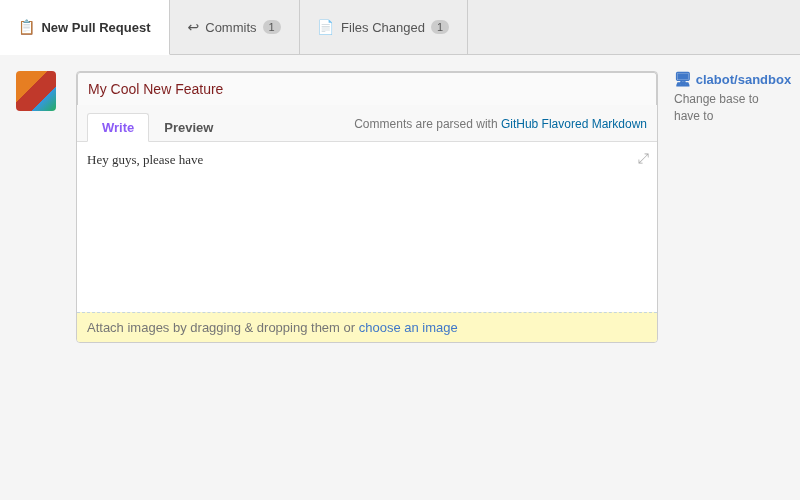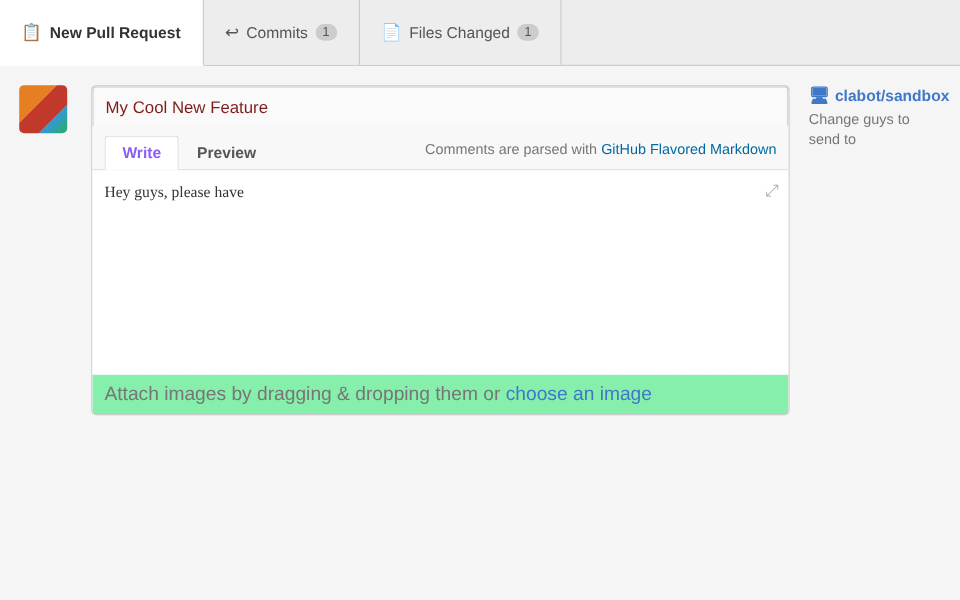--- a/index.html
+++ b/index.html
@@ -139,23 +139,23 @@
       font-size: 13px;
       font-family: Liberation Serif, serif;
       resize: none;
       color: #333;
       min-height: 170px;
     }
 
     .attach-bar {
       border-top: 1px dashed #c5d5dd;
       padding: 7px 10px;
-      font-size: 16px;
+      font-size: 13px;
       color: #767676;
-      background: #86efac;
+      background: #fef9c3;
       border-radius: 0 0 3px 3px;
     }
     .attach-bar a {
       color: #4078c8;
       text-decoration: none;
       cursor: pointer;
     }
 
     
     .right-panel {
@@ -270,15 +270,15 @@
       </div>
     </div>
 
   </div>
 
   <div class="right-panel">
     <a href="#" class="repo-link">
       <span class="repo-icon">🖥</span>
       <span>clabot/sandbox</span>
     </a>
-    <span class="change-base-text">Change guys to send to</span>
+    <span class="change-base-text">Change base to have to</span>
   </div>
 </div>
 
 </body></html>

